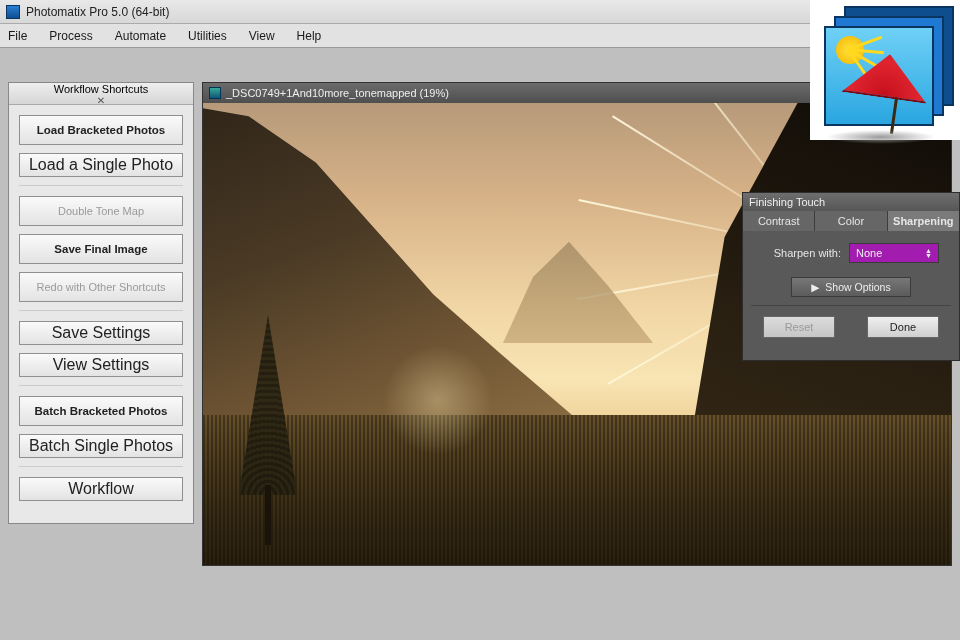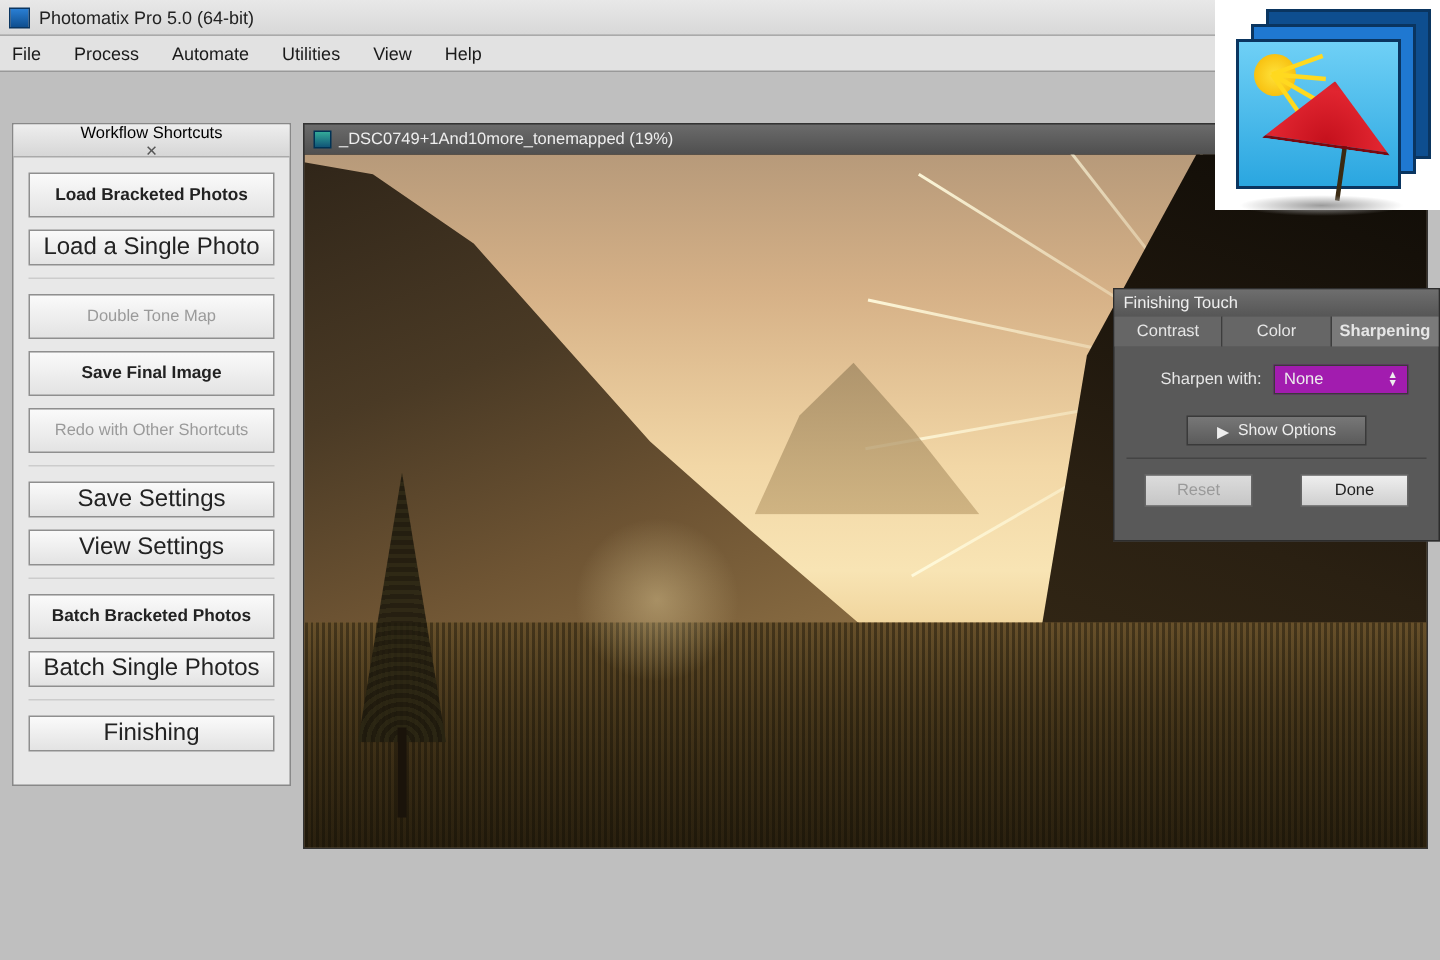--- a/index.html
+++ b/index.html
@@ -111,21 +111,21 @@
       </div>
       <div class="section">
         <button class="wbtn small">Save Settings</button>
         <button class="wbtn small">View Settings</button>
       </div>
       <div class="section">
         <button class="wbtn bold">Batch Bracketed Photos</button>
         <button class="wbtn small">Batch Single Photos</button>
       </div>
       <div class="section">
-        <button class="wbtn small">Finishing</button>
+        <button class="wbtn small">Workflow</button>
       </div>
     </div>
   </div>
 
   <div class="doc-window">
     <div class="doc-titlebar">
       <div class="left">
         <div class="ico"></div>
         <span>_DSC0749+1And10more_tonemapped (19%)</span>
       </div>

